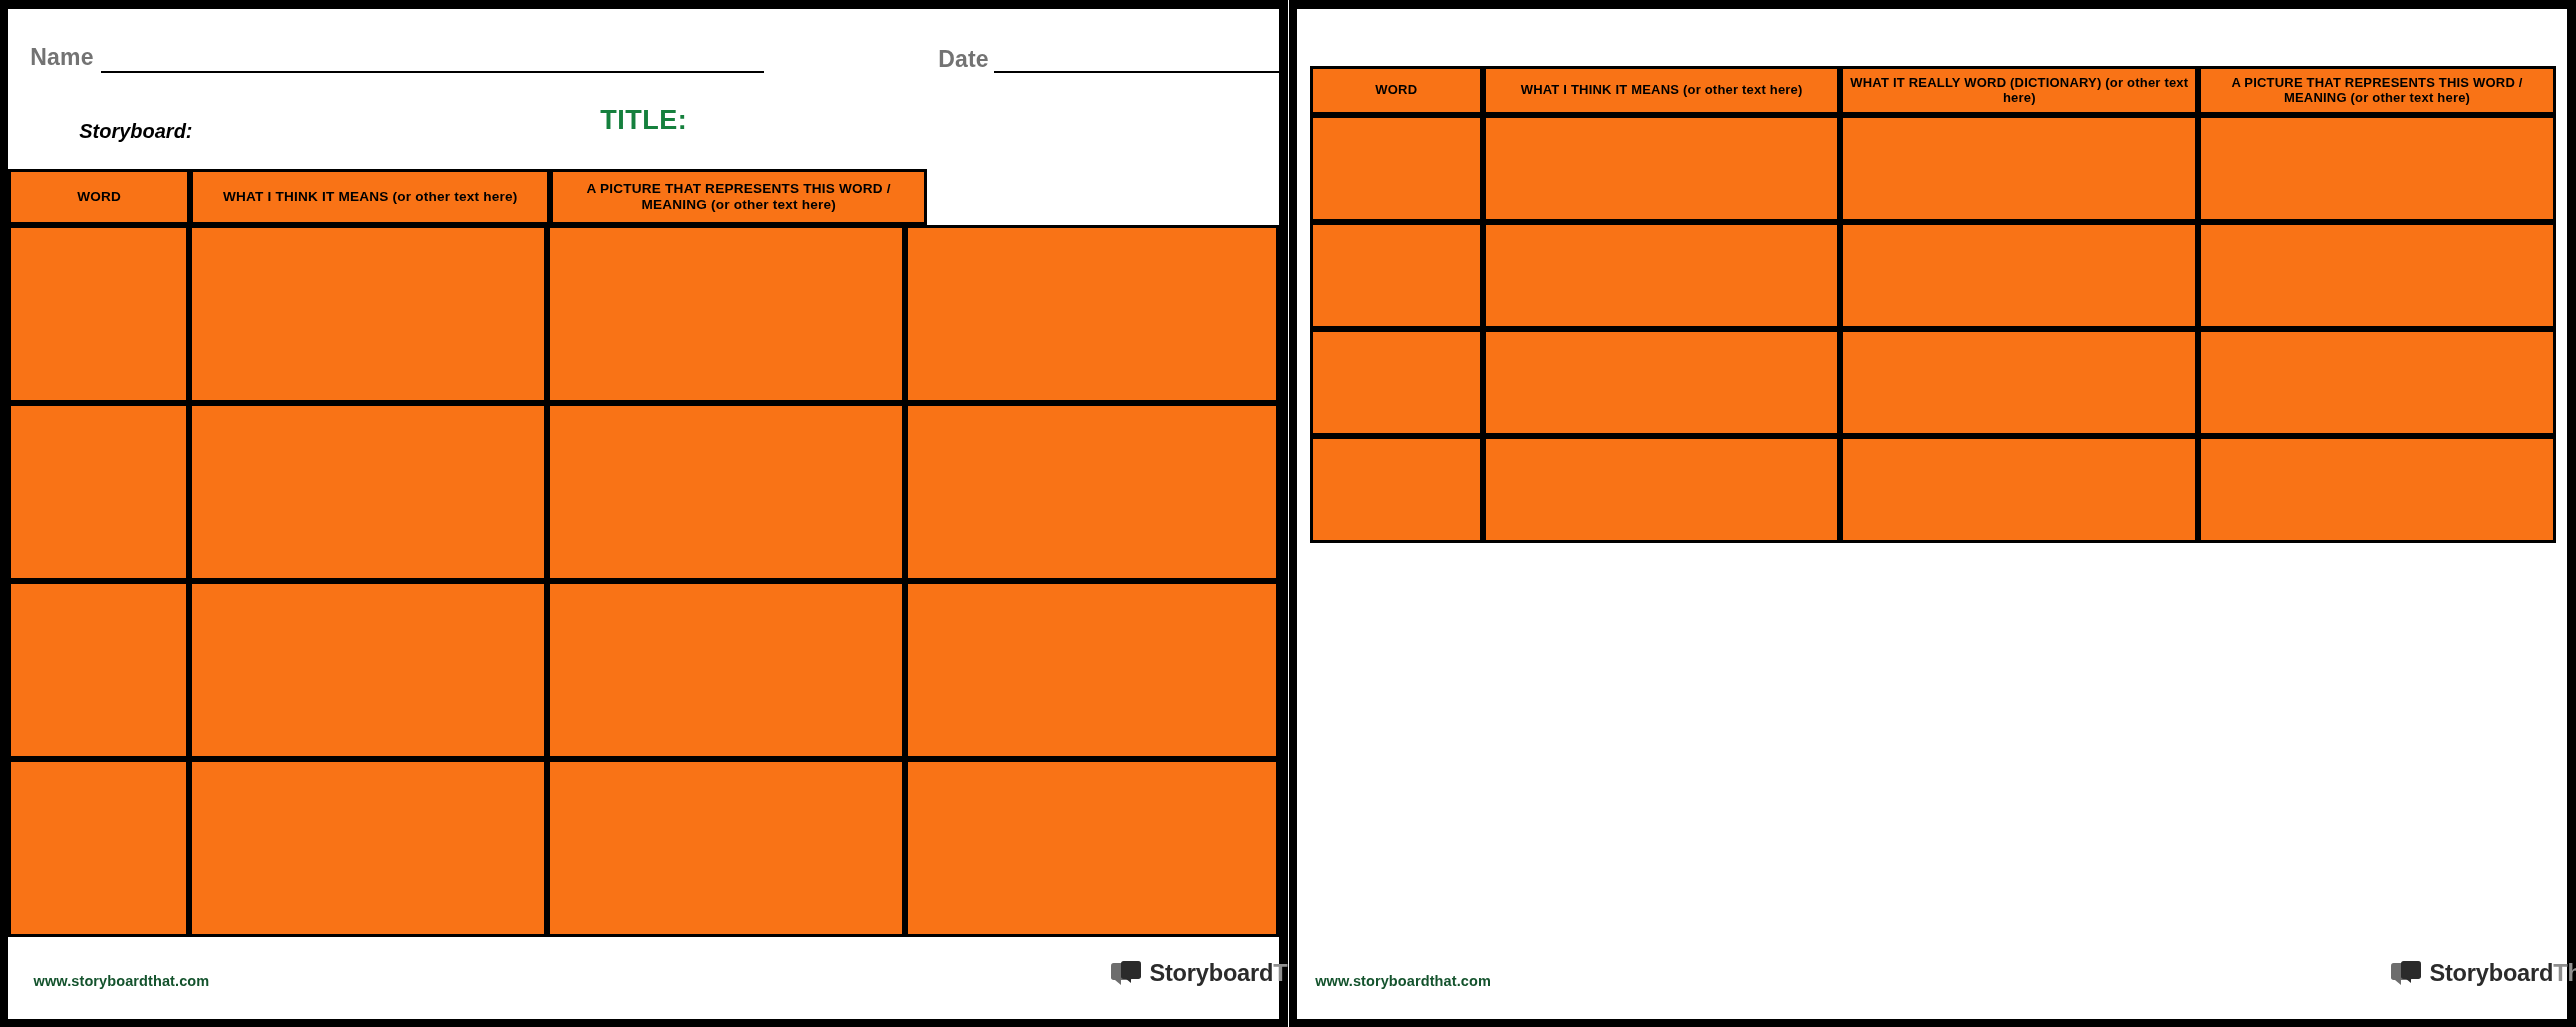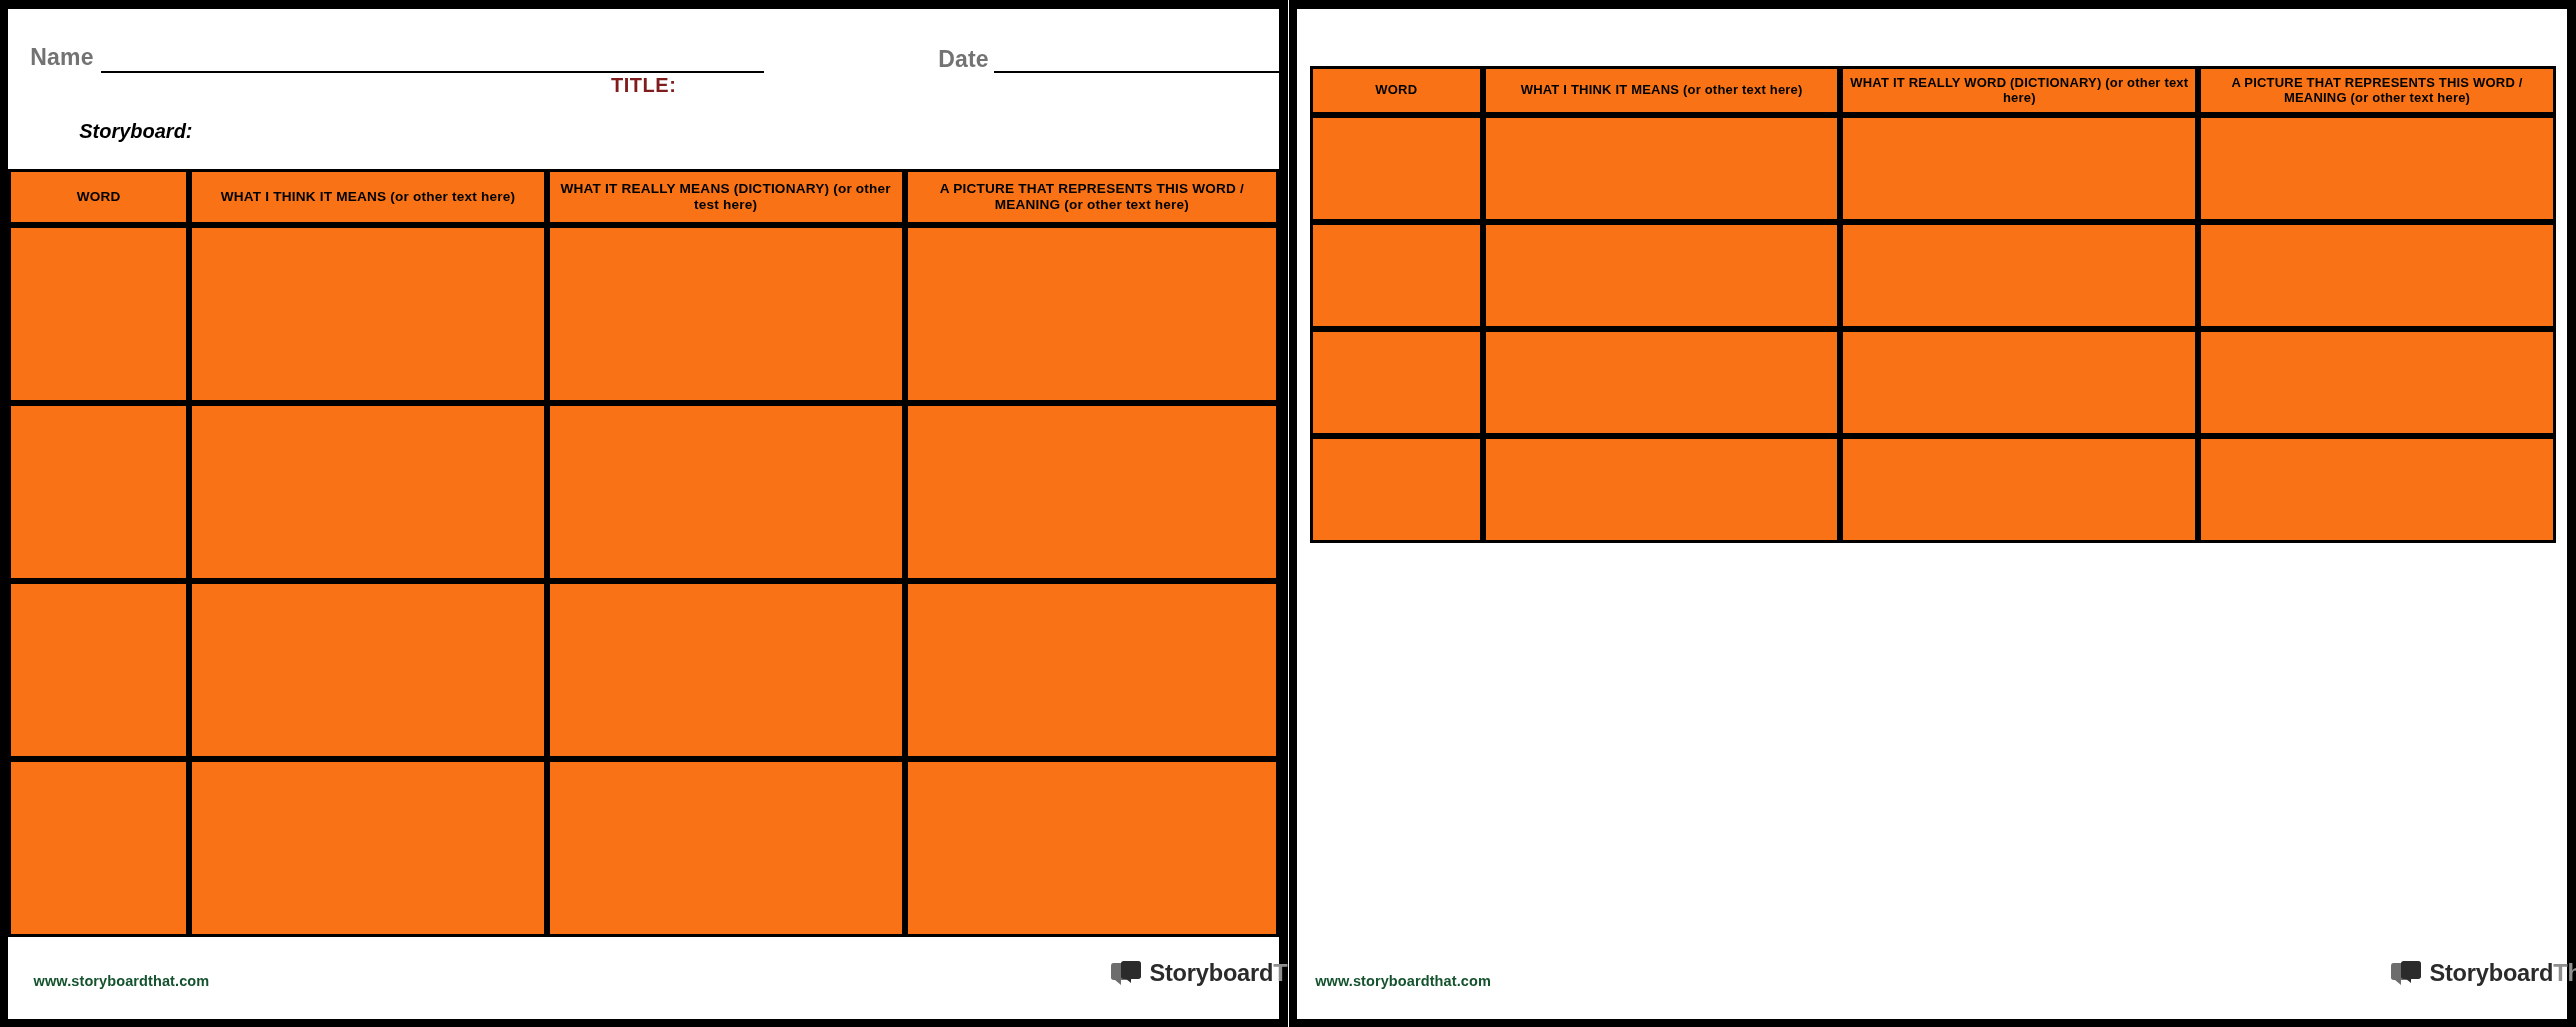--- a/index.html
+++ b/index.html
@@ -105,24 +105,25 @@
 
   .title-block {
     position: absolute;
     left: 0px;
     top: 65px;
     width: 1271px;
     text-align: center;
   }
   .title-text {
     display: inline-block;
-    font-size: 20px;
-    font-weight: bold;
-    color: #7f1d1d;
+    font-size: 27px;
+    font-weight: bold;
+    color: #15803d;
     letter-spacing: 0.5px;
+    margin-top: 31px;
   }
 
   .directions-block {
     position: absolute;
     left: 71px;
     top: 111px;
     width: 1144px;
     height: 44px;
   }
   .directions-label {
@@ -294,23 +295,20 @@
 
       <div class="wtable" id="table-left">
 
         <div class="trow hdr-row">
           <div class="tcell hdr-cell col-word">
             <span class="hdr-text">WORD</span>
           </div>
           <div class="tcell hdr-cell col-think">
             <span class="hdr-text">WHAT I THINK IT MEANS (or other text here)</span>
           </div>
-          <div class="tcell hdr-cell col-really">
-            <span class="hdr-text">WHAT IT REALLY MEANS (DICTIONARY) (or other test here)</span>
-          </div>
           <div class="tcell hdr-cell col-pic">
             <span class="hdr-text">A PICTURE THAT REPRESENTS THIS WORD / MEANING (or other text here)</span>
           </div>
         </div>
 
         <div class="trow body-row">
           <div class="tcell body-cell col-word"></div>
           <div class="tcell body-cell col-think"></div>
           <div class="tcell body-cell col-really"></div>
           <div class="tcell body-cell col-pic"></div>

